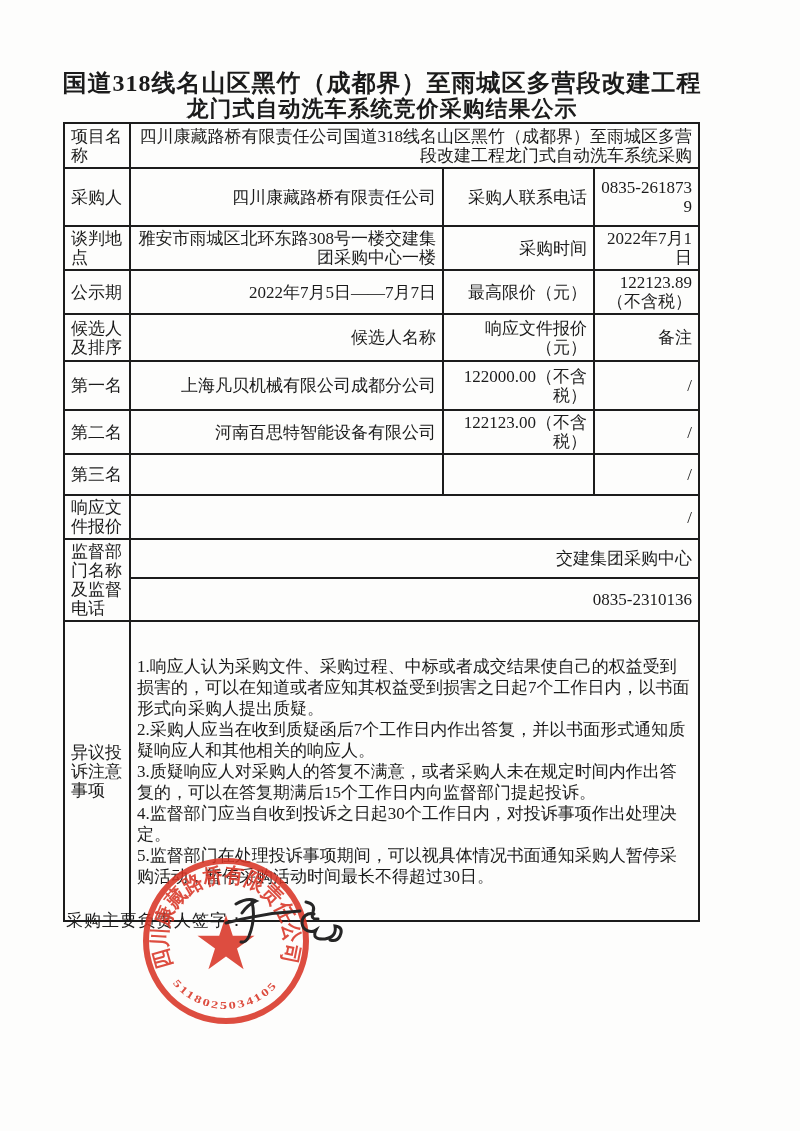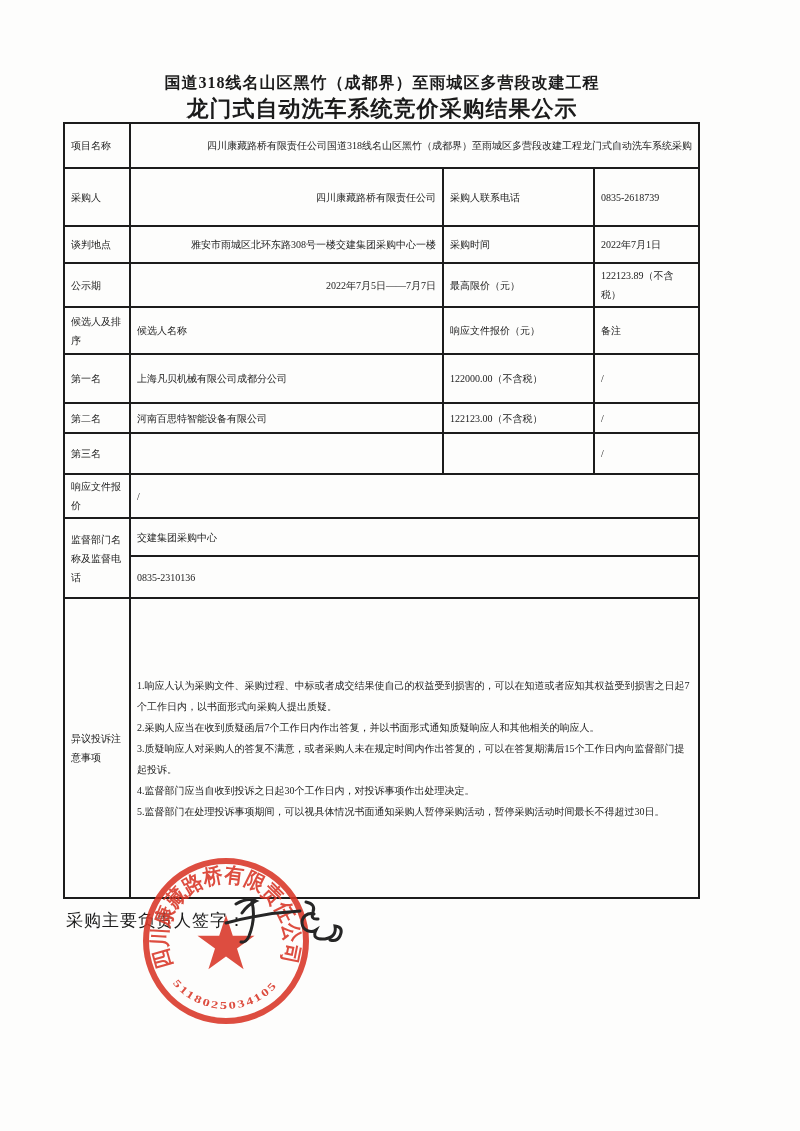--- a/index.html
+++ b/index.html
@@ -3,32 +3,32 @@
 <meta charset="utf-8">
 <style>
   html,body{margin:0;padding:0;}
   body{
     width:800px;height:1131px;background:#fdfdfc;
     font-family:"Liberation Serif","DejaVu Serif",serif;
     color:#1b1b1b;position:relative;overflow:hidden;
   }
   .page{position:absolute;inset:0;}
   .title{position:absolute;left:0;top:70px;width:764px;text-align:center;font-weight:700;}
-  .title .t1{font-size:16px;line-height:26px;letter-spacing:1px;}
+  .title .t1{font-size:24px;line-height:26px;letter-spacing:1px;}
   .title .t2{font-size:22px;line-height:26px;letter-spacing:1px;}
   table.doc{
     position:absolute;left:63px;top:122px;width:635px;
     border-collapse:collapse;table-layout:fixed;
   }
   table.doc td{
-    border:2px solid #1c1c1c;font-size:10px;line-height:19px;
+    border:2px solid #1c1c1c;font-size:17px;line-height:19px;
     padding:2px 6px;vertical-align:middle;overflow:hidden;word-break:break-all;
   }
   td.lab{padding:2px 2px 2px 5px;text-align:left;}
-  td.ctr{text-align:left;padding:2px 3px;}
+  td.ctr{text-align:right;padding:2px 3px;}
   td.left{text-align:right;}
   td.obj{padding:6px 8px;margin-left:46px;}
   td.obj p{margin:0;line-height:21px;}
   .sign{
     position:absolute;left:66px;top:909px;font-size:17px;letter-spacing:1px;
     white-space:nowrap;
   }
   .sig-svg{position:absolute;left:222px;top:890px;}
   .seal{position:absolute;left:134px;top:849px;opacity:0.87;}
   .seal text{font-family:"Liberation Serif","DejaVu Serif",serif;fill:#d93425;}

